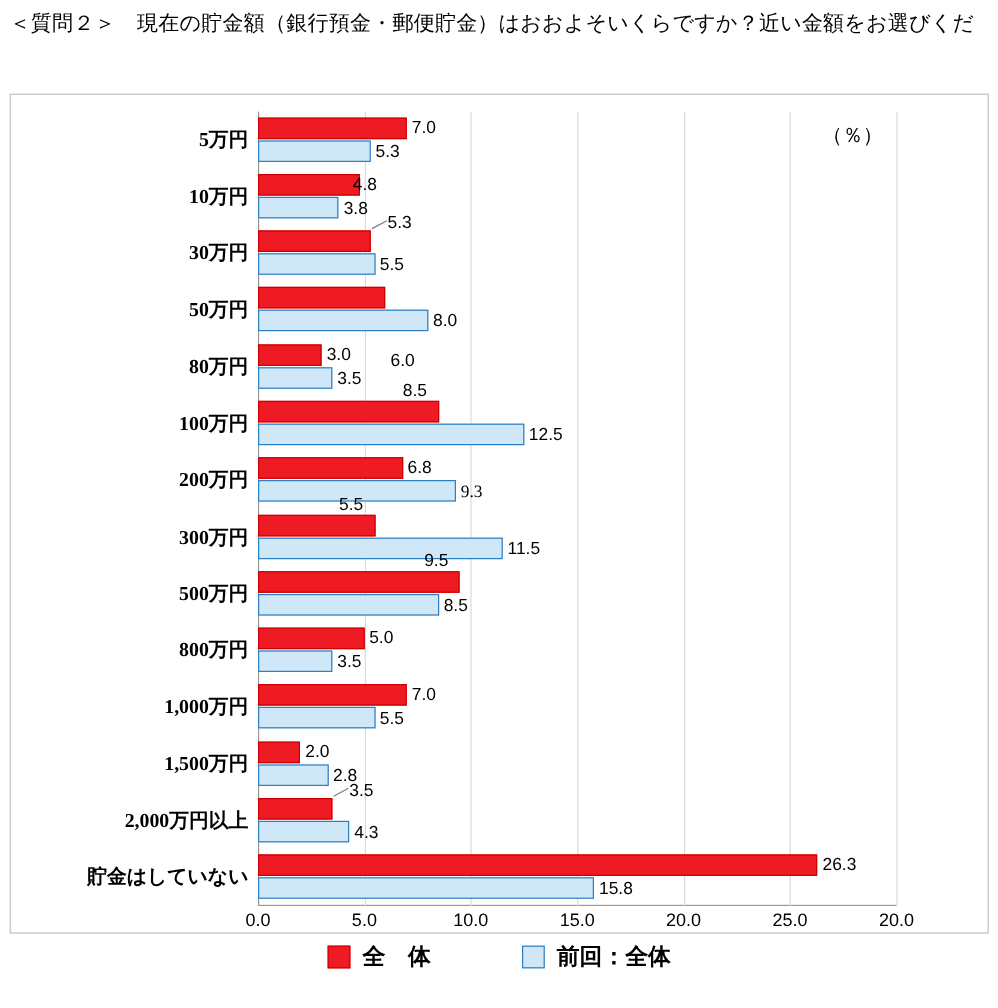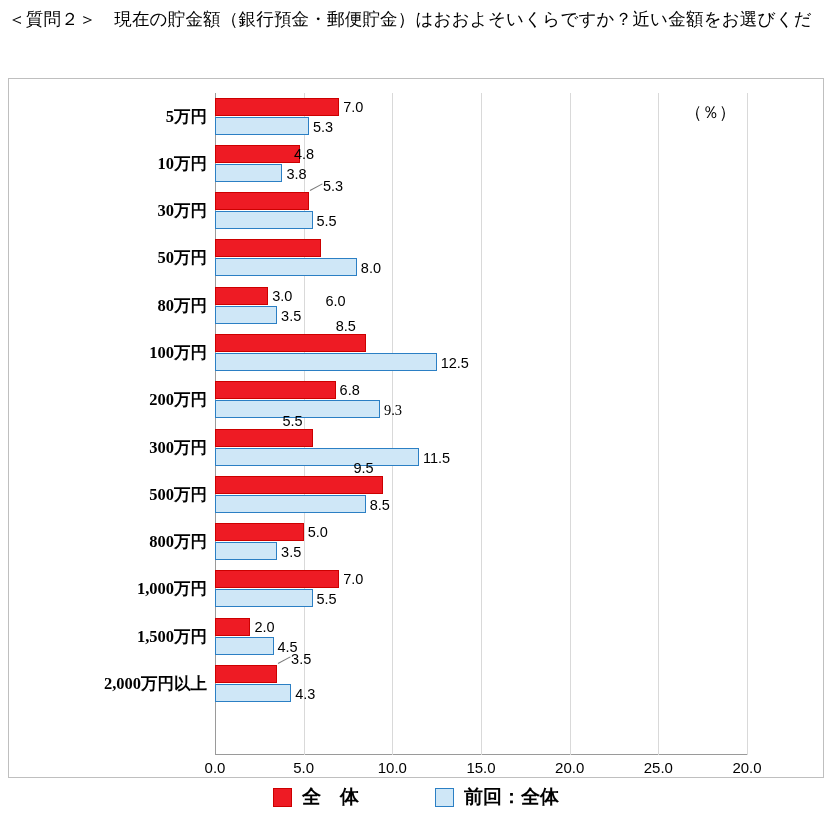--- a/index.html
+++ b/index.html
@@ -268,29 +268,36 @@
           <div class="bar cur" style="top: 4.64286px; width: 124.133px;"></div>
           <div class="bar prev" style="top: 23.6429px; width: 97.5333px;"></div>
           <div class="val cur" style="top: 5.64286px; left: 128.133px;">7.0</div>
           <div class="val prev" style="left: 101.533px; top: 25.6429px;">5.5</div>
         </div>
         <div class="row" style="top: 520.143px; height: 47.2857px;">
           <div class="cat-label">1,500万円</div>
           <div class="bar cur" style="top: 4.64286px; width: 35.4667px;"></div>
           <div class="bar prev" style="top: 23.6429px; width: 58.52px;"></div>
           <div class="val cur" style="top: 5.64286px; left: 39.4667px;">2.0</div>
-          <div class="val prev" style="left: 62.52px; top: 25.6429px;">4.5</div>
+          <div class="val prev" style="left: 62.52px; top: 25.6429px;">2.8</div>
         </div>
         <div class="row" style="top: 567.429px; height: 47.2857px;">
           <div class="cat-label">2,000万円以上</div>
           <div class="bar cur" style="top: 4.64286px; width: 62.0667px;"></div>
           <div class="bar prev" style="top: 23.6429px; width: 76.2533px;"></div>
           <div class="leader" style="left: 63.0667px; top: 2.64286px; width: 14px; transform: rotate(-28deg); transform-origin: left center;"></div>
           <div class="val cur" style="top: -9.35714px; left: 76.0667px;">3.5</div>
           <div class="val prev" style="left: 80.2533px; top: 25.6429px;">4.3</div>
+        </div>
+        <div class="row" style="top: 614.714px; height: 47.2857px;">
+          <div class="cat-label">貯金はしていない</div>
+          <div class="bar cur" style="top: 4.64286px; width: 466.387px;"></div>
+          <div class="bar prev" style="top: 23.6429px; width: 280.187px;"></div>
+          <div class="val cur" style="top: 5.64286px; left: 470.387px;">26.3</div>
+          <div class="val prev" style="left: 284.187px; top: 25.6429px;">15.8</div>
         </div>
       </div>
   </div>
 
   <div id="legend">
     <div class="legend-item">
       <span class="swatch cur"></span>
       <span>全　体</span>
     </div>
     <div class="legend-item">

